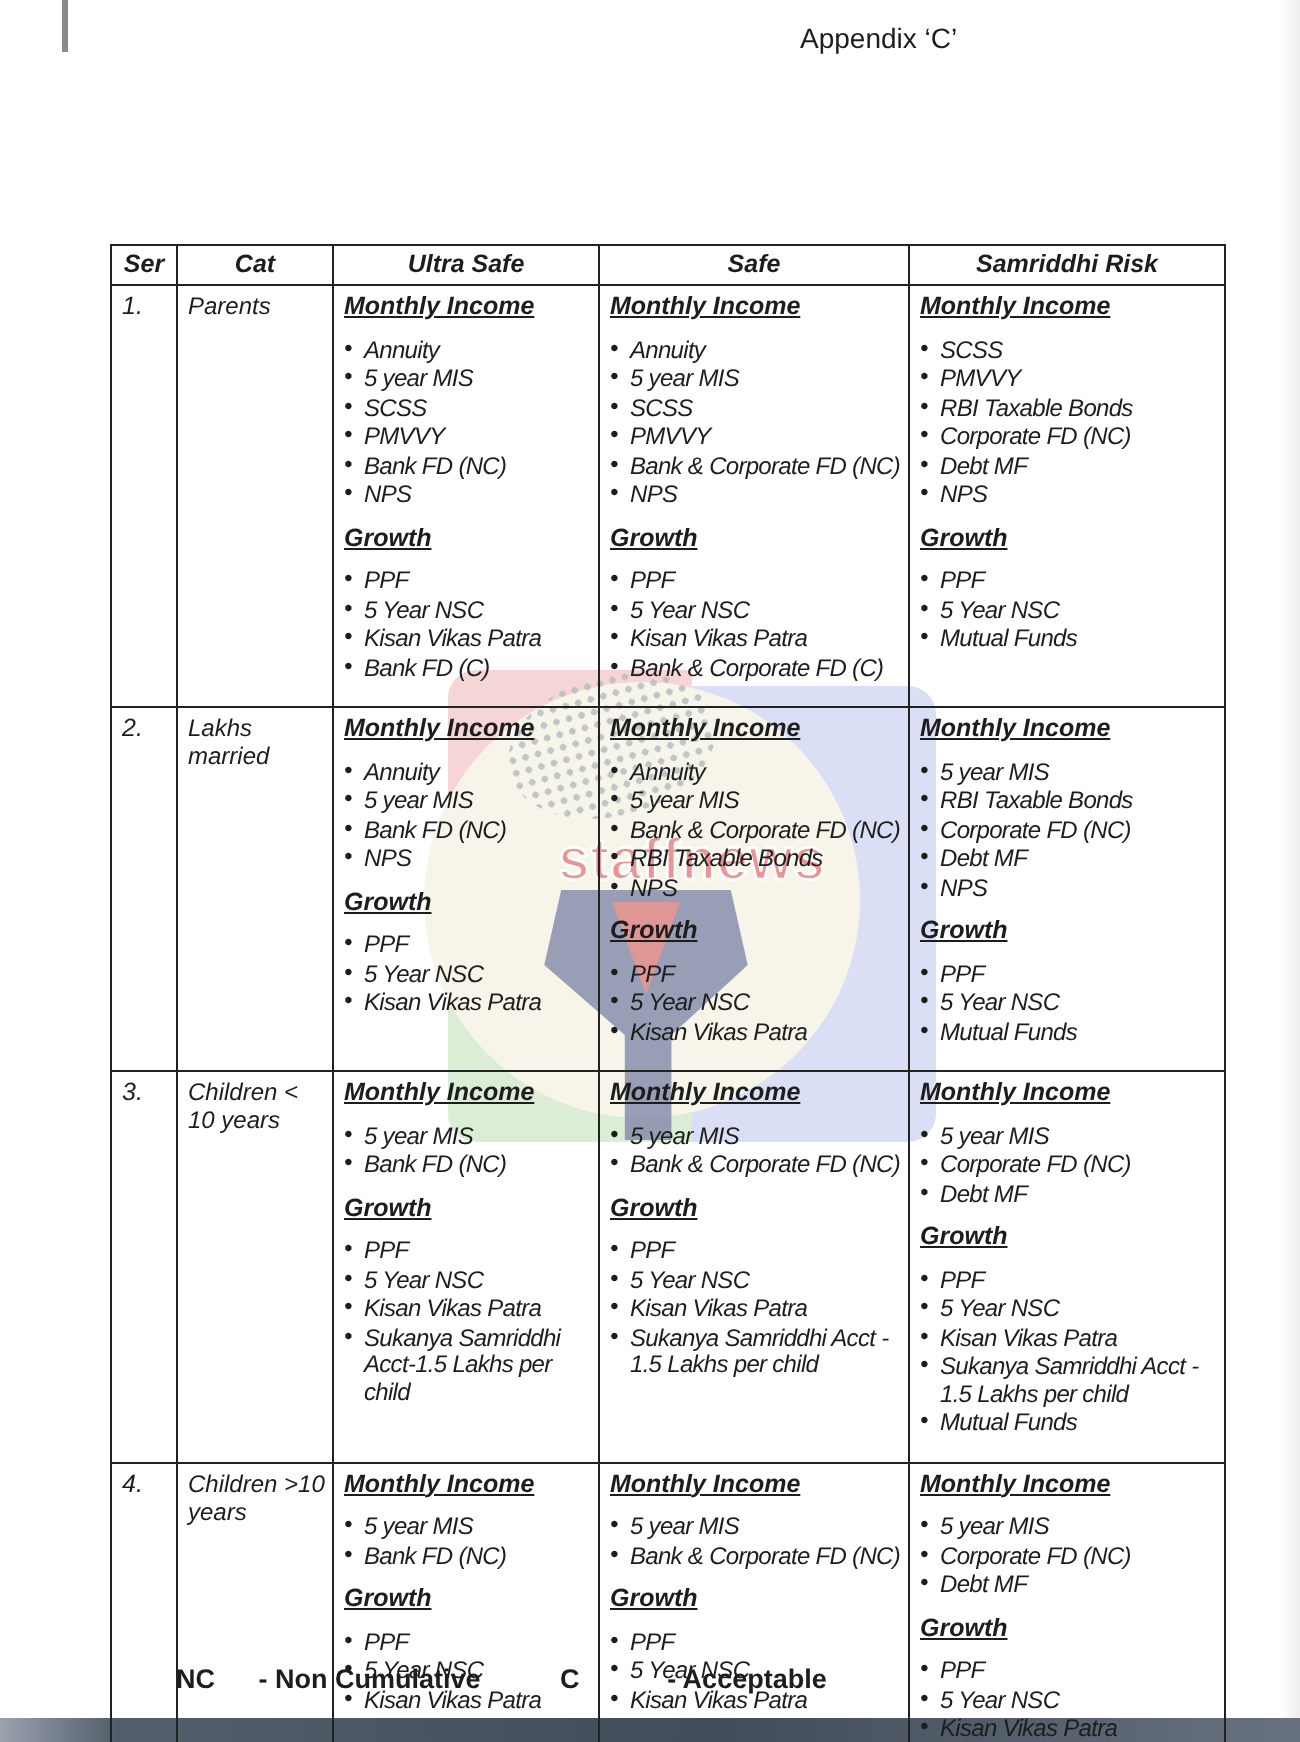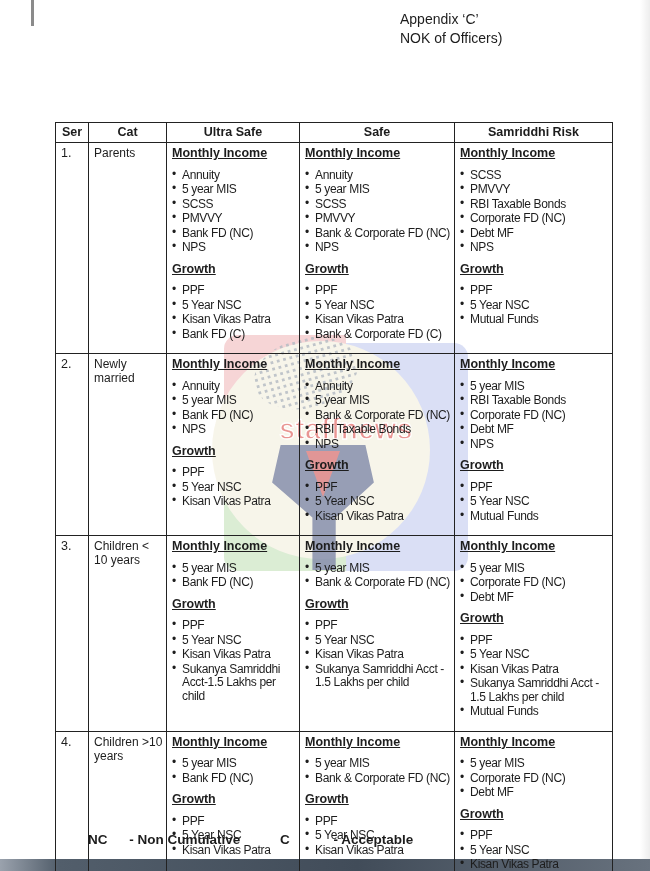--- a/index.html
+++ b/index.html
@@ -31,21 +31,21 @@
   .wm-mic-body{position:absolute;left:50px;top:112px;width:106px;height:125px;opacity:.85;
     clip-path:polygon(10% 0,90% 0,98% 30%,62% 58%,62% 100%,40% 100%,40% 58%,2% 30%);}
   .wm-mic-red{position:absolute;left:86px;top:118px;width:34px;height:46px;opacity:.9;
     clip-path:polygon(0 0,100% 0,50% 100%);}
   .wm-text{position:absolute;left:0;top:81px;width:100%;text-align:center;
     font-size:28px;font-weight:bold;letter-spacing:.5px;
     -webkit-text-stroke:1.3px #ffffff;transform:scaleY(1.05);}
   
   .doc-table{position:absolute;left:55px;top:122px;width:557px;z-index:2;
     border-collapse:collapse;table-layout:fixed;background:transparent;}
-  .doc-table th,.doc-table td{border:1.4px solid #222;vertical-align:top;}
+  .doc-table th,.doc-table td{border:1.4px solid #222;vertical-align:top;font-style:italic;}
   .doc-table th{font-size:12.5px;font-weight:bold;text-align:center;padding:2px 0;height:15px;}
   .ser-cell{padding:3px 2px 0 5px;font-size:12.5px;}
   .cat-cell{padding:3px 2px 3px 5px;font-size:12px;line-height:14px;}
   .inv-cell{padding:3px 3px 4px 5px;font-size:12px;line-height:13.5px;letter-spacing:-.35px;}
   .sec-h{font-weight:bold;text-decoration:underline;font-size:12.5px;margin:1px 0 8px;letter-spacing:0;}
   .blist{list-style:none;margin:0 0 8px;padding:0;}
   .blist li{position:relative;padding-left:10px;margin-bottom:1px;}
   .blist li::before{content:"•";position:absolute;left:0;top:-1px;}
   tbody tr:nth-child(1){height:190px;}
   tbody tr:nth-child(2){height:160px;}
@@ -61,21 +61,20 @@
 <body>
 
 <div class="page">
 
   <div class="corner-mark"></div>
   <div class="right-shade"></div>
   <div class="bottom-band"></div>
 
   <div class="appendix">
     <div>Appendix ‘C’</div>
-    <div>NOK of Officers)</div>
   </div>
 
 
   <div class="wm">
     <div class="wm-quad wm-q-pink" style="background: rgb(239, 179, 181);"></div>
     <div class="wm-quad wm-q-green" style="background: rgb(190, 223, 178);"></div>
     <div class="wm-quad wm-q-blue" style="background: rgb(188, 198, 238);"></div>
     <div class="wm-circle" style="background: rgb(242, 237, 218);"></div>
     <div class="wm-mic-head"></div>
     <div class="wm-mic-body" style="background: rgb(37, 52, 104);"></div>
@@ -153,21 +152,21 @@
             <div class="sec-h">Growth</div>
             <ul class="blist">
               <li>PPF</li>
               <li>5 Year NSC</li>
               <li>Mutual Funds</li>
             </ul>
           </td>
         </tr>
         <tr>
           <td class="ser-cell">2.</td>
-          <td class="cat-cell">Newly married</td>
+          <td class="cat-cell">Lakhs married</td>
           <td class="inv-cell">
             <div class="sec-h">Monthly Income</div>
             <ul class="blist">
               <li>Annuity</li>
               <li>5 year MIS</li>
               <li>Bank FD (NC)</li>
               <li>NPS</li>
             </ul>
             <div class="sec-h">Growth</div>
             <ul class="blist">

